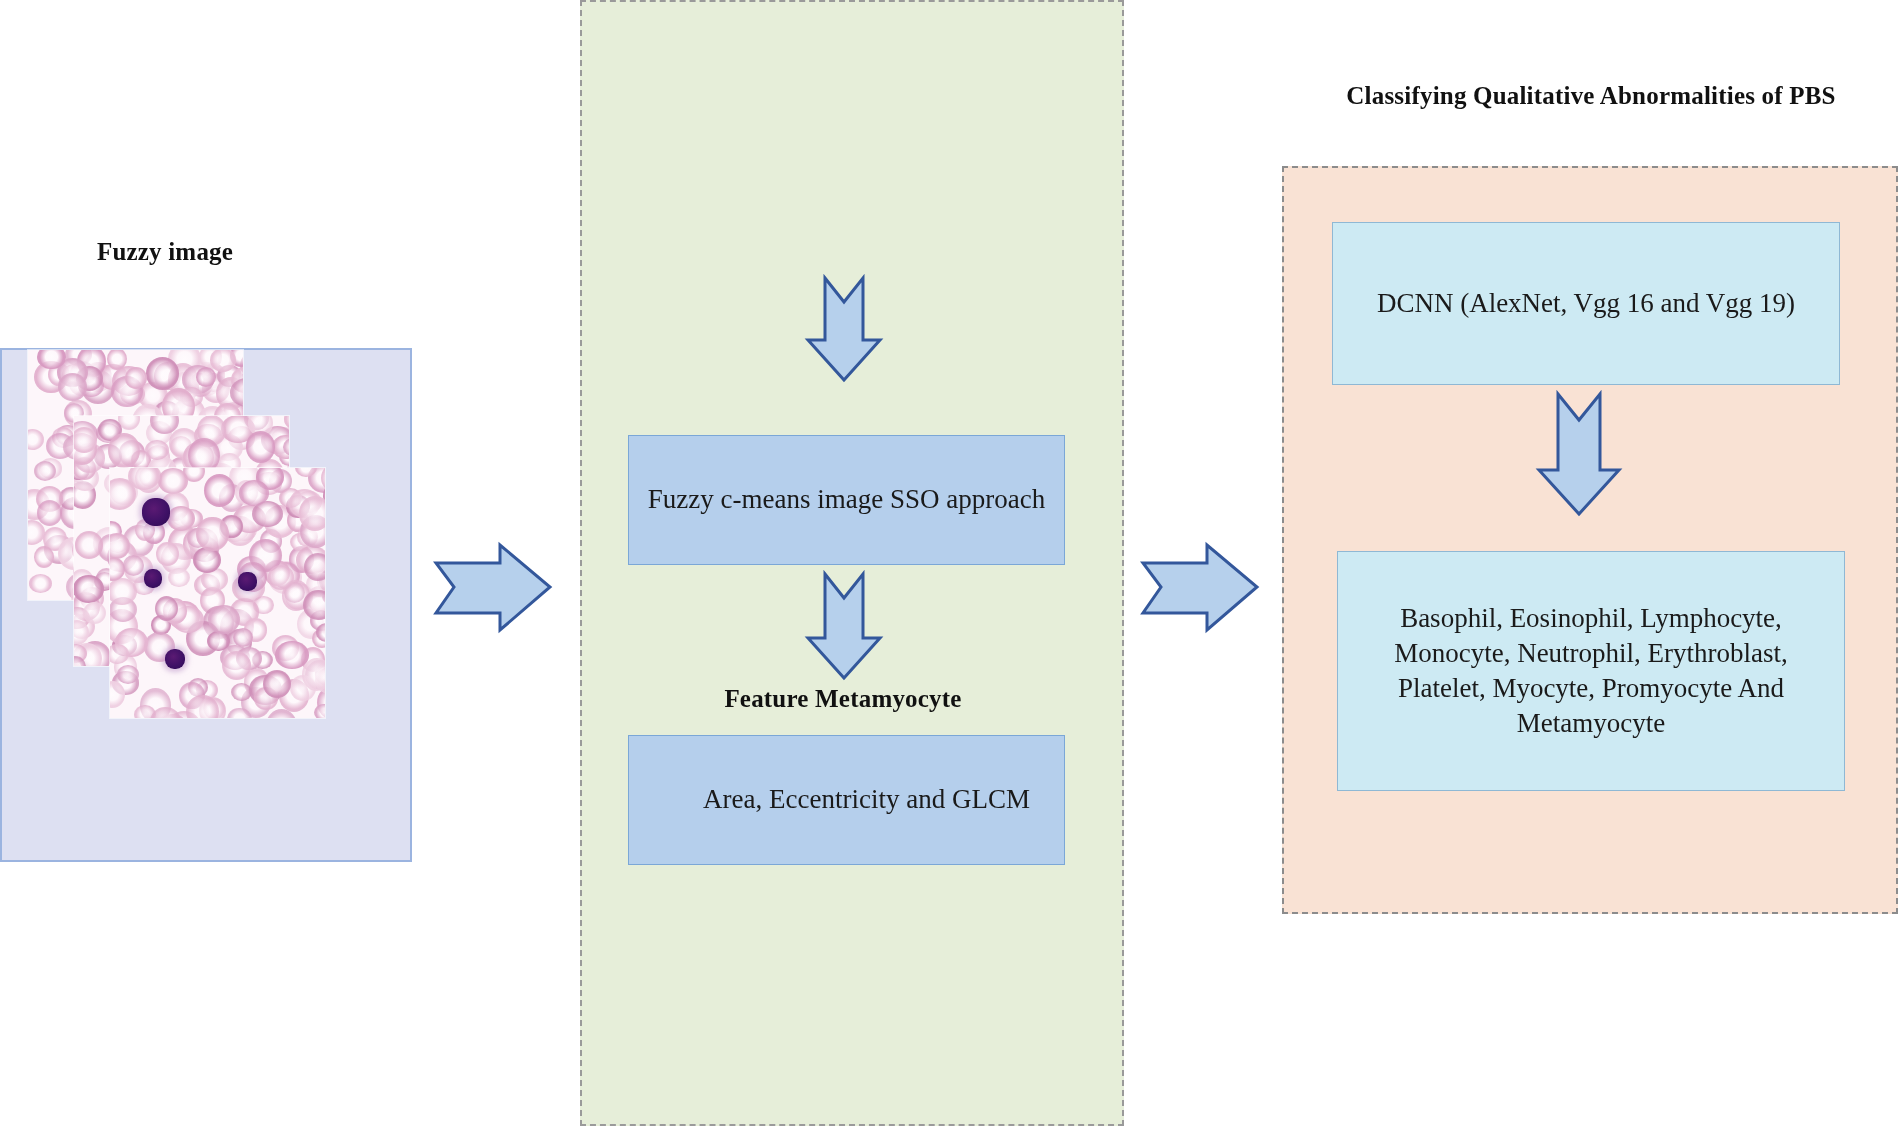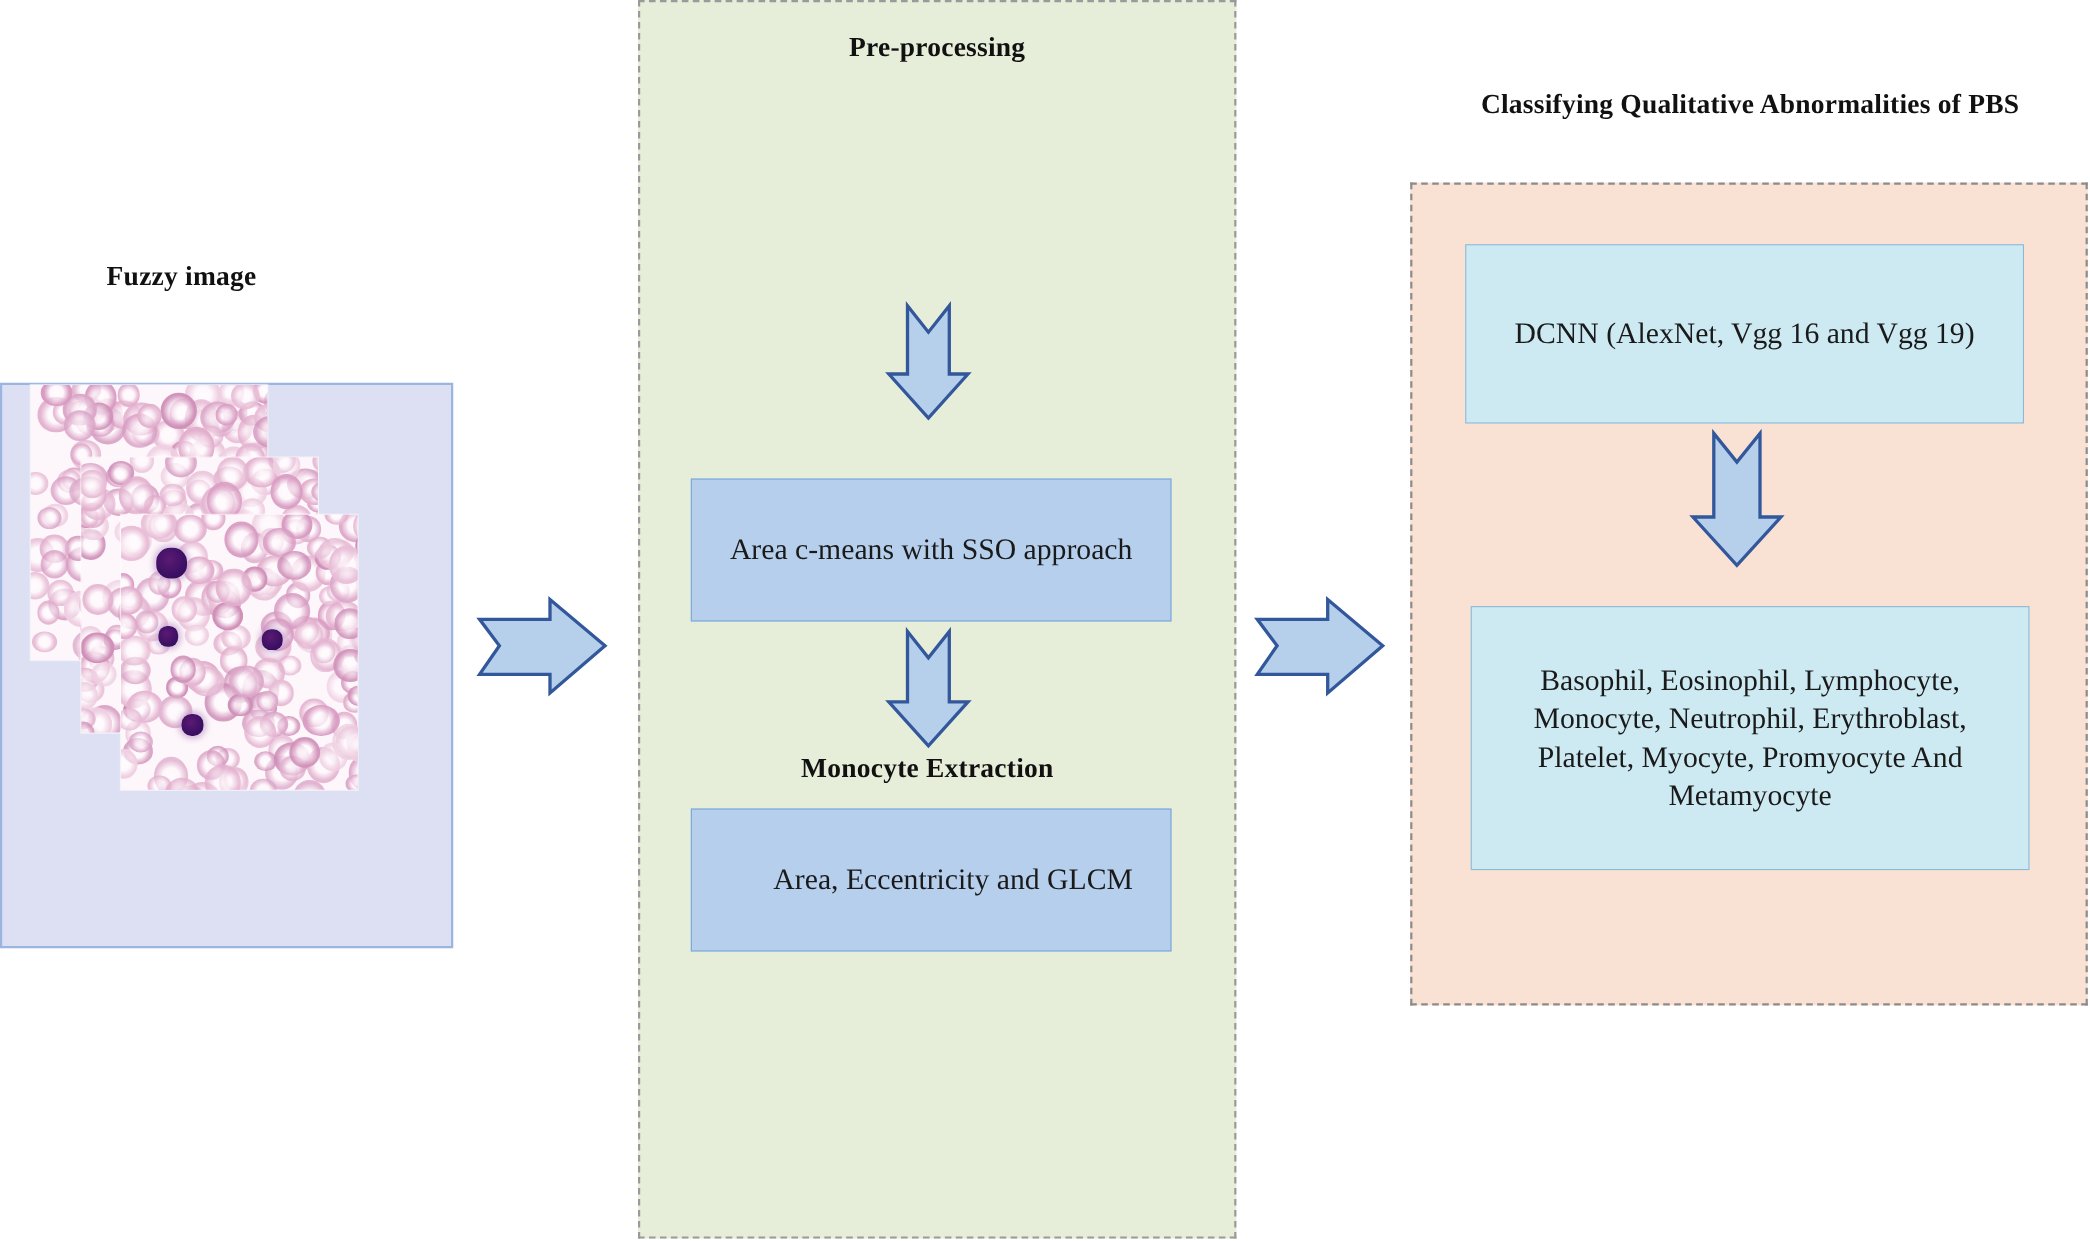--- a/index.html
+++ b/index.html
@@ -548,39 +548,38 @@
   </div>
 
   <div class="arrow" style="left:428px;top:535px;width:130px;height:105px;">
     <svg viewBox="0 0 130 105" preserveAspectRatio="none">
       <polygon points="8,28 72,28 72,10 122,52 72,95 72,78 8,78 26,52"></polygon>
     </svg>
   </div>
 
   <div id="mid-panel"></div>
 
-  <div class="heading" style="left:580px;top:30px;width:544px;font-size:25px;">Pre-processing</div>
 
   <div class="arrow" style="left:800px;top:272px;width:88px;height:113px;">
     <svg viewBox="0 0 88 113" preserveAspectRatio="none">
       <polygon points="25,6 44,30 63,6 63,68 80,68 44,108 8,68 25,68"></polygon>
     </svg>
   </div>
 
   <div class="flowbox" style="left:628px;top:435px;width:437px;height:130px;">
-    <span class="boxtext" style="font-size:27px;">Area c-means with SSO approach</span>
+    <span class="boxtext" style="font-size:27px;">Fuzzy c-means image SSO approach</span>
   </div>
 
   <div class="arrow" style="left:800px;top:568px;width:88px;height:115px;">
     <svg viewBox="0 0 88 115" preserveAspectRatio="none">
       <polygon points="25,6 44,30 63,6 63,70 80,70 44,110 8,70 25,70"></polygon>
     </svg>
   </div>
 
-  <div class="heading" style="left:580px;top:685px;width:526px;font-size:25px;">Monocyte Extraction</div>
+  <div class="heading" style="left:580px;top:685px;width:526px;font-size:25px;">Feature Metamyocyte</div>
   <div class="flowbox" style="left:628px;top:735px;width:437px;height:130px;">
     <span class="boxtext" style="font-size:27px;margin-left:40px;">Area, Eccentricity and GLCM</span>
   </div>
 
   <div class="arrow" style="left:1135px;top:535px;width:130px;height:105px;">
     <svg viewBox="0 0 130 105" preserveAspectRatio="none">
       <polygon points="8,28 72,28 72,10 122,52 72,95 72,78 8,78 26,52"></polygon>
     </svg>
   </div>
 

